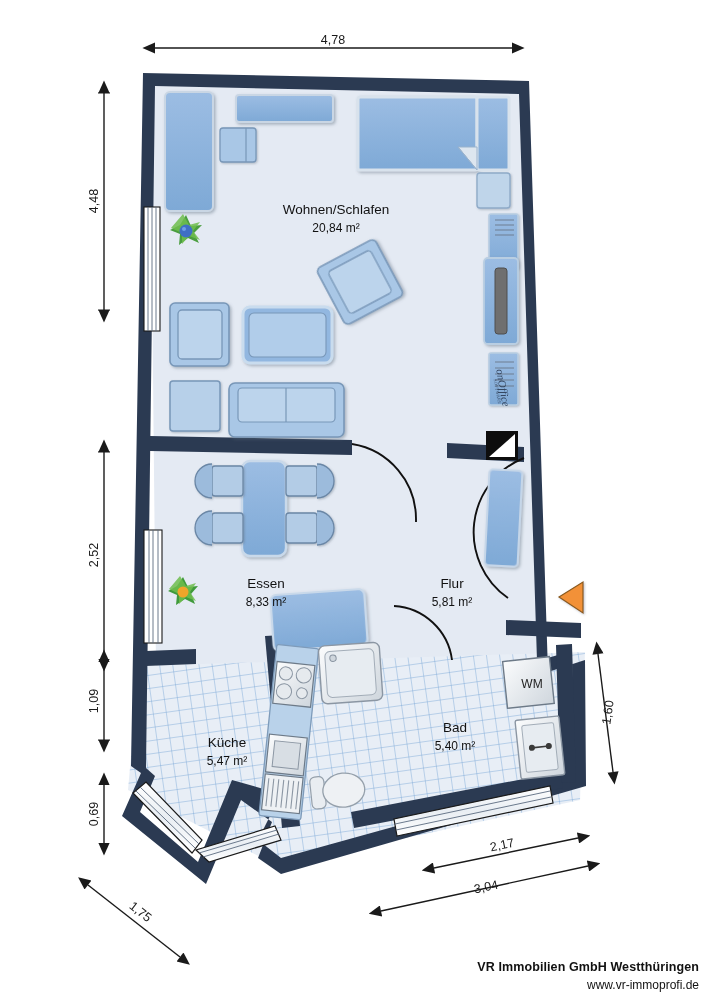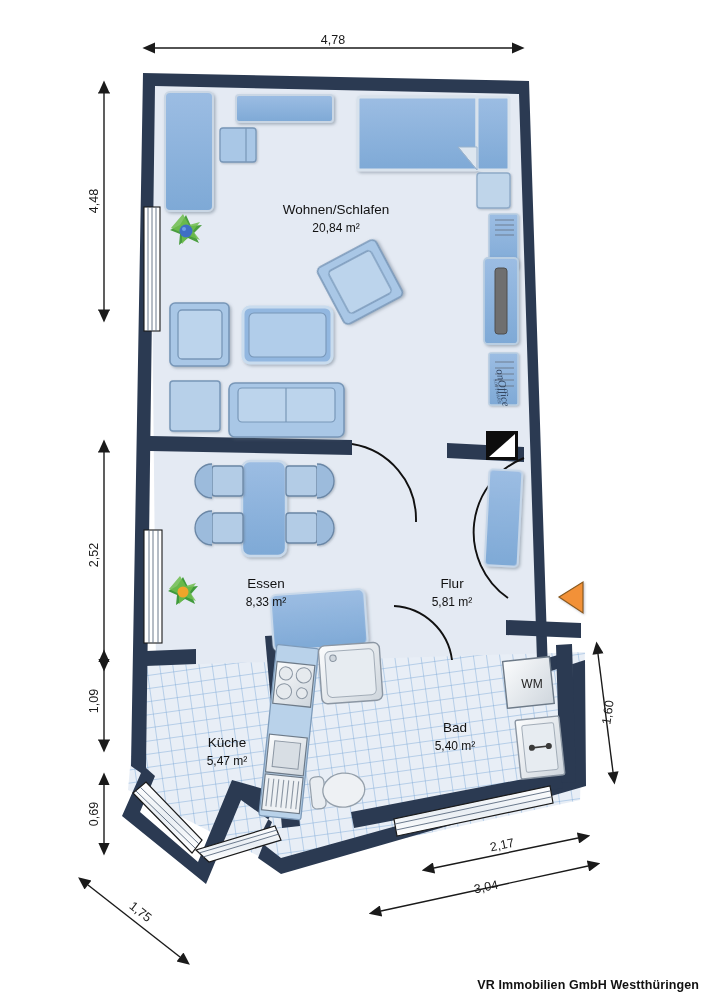--- a/index.html
+++ b/index.html
@@ -438,15 +438,16 @@
     </g>
   </svg>
 
   <div class="watermark">
     <span>onOffice</span>
     <span class="wm-sub">SOFTWARE</span>
   </div>
 
   <div class="footer">
     <div class="footer-company">VR Immobilien GmbH Westthüringen</div>
+    <div class="footer-url">www.vr-immoprofi.de</div>
   </div>
 
 </div>
 
 </body></html>

